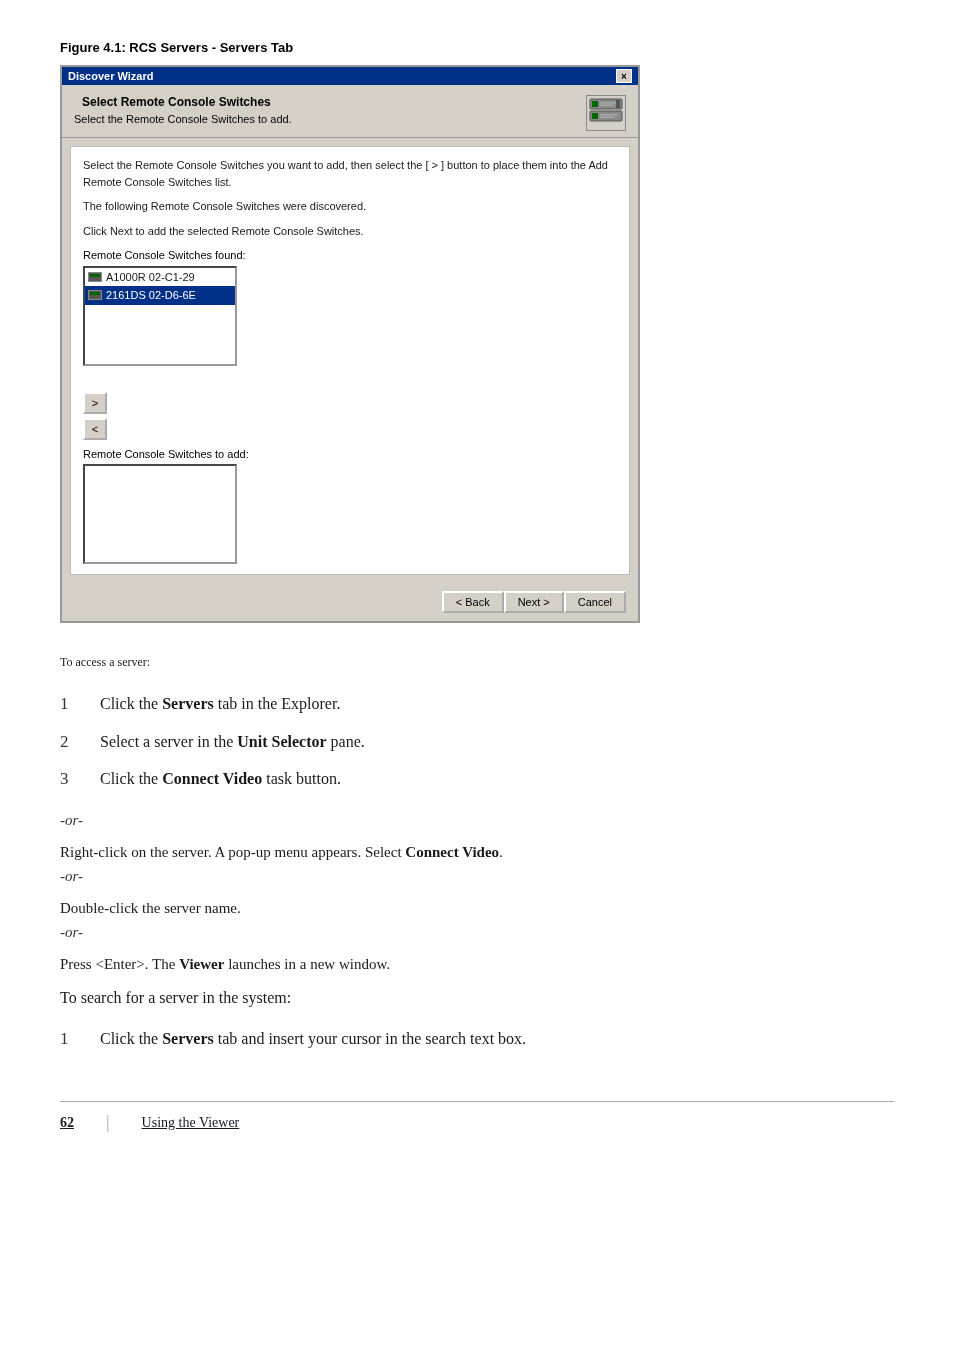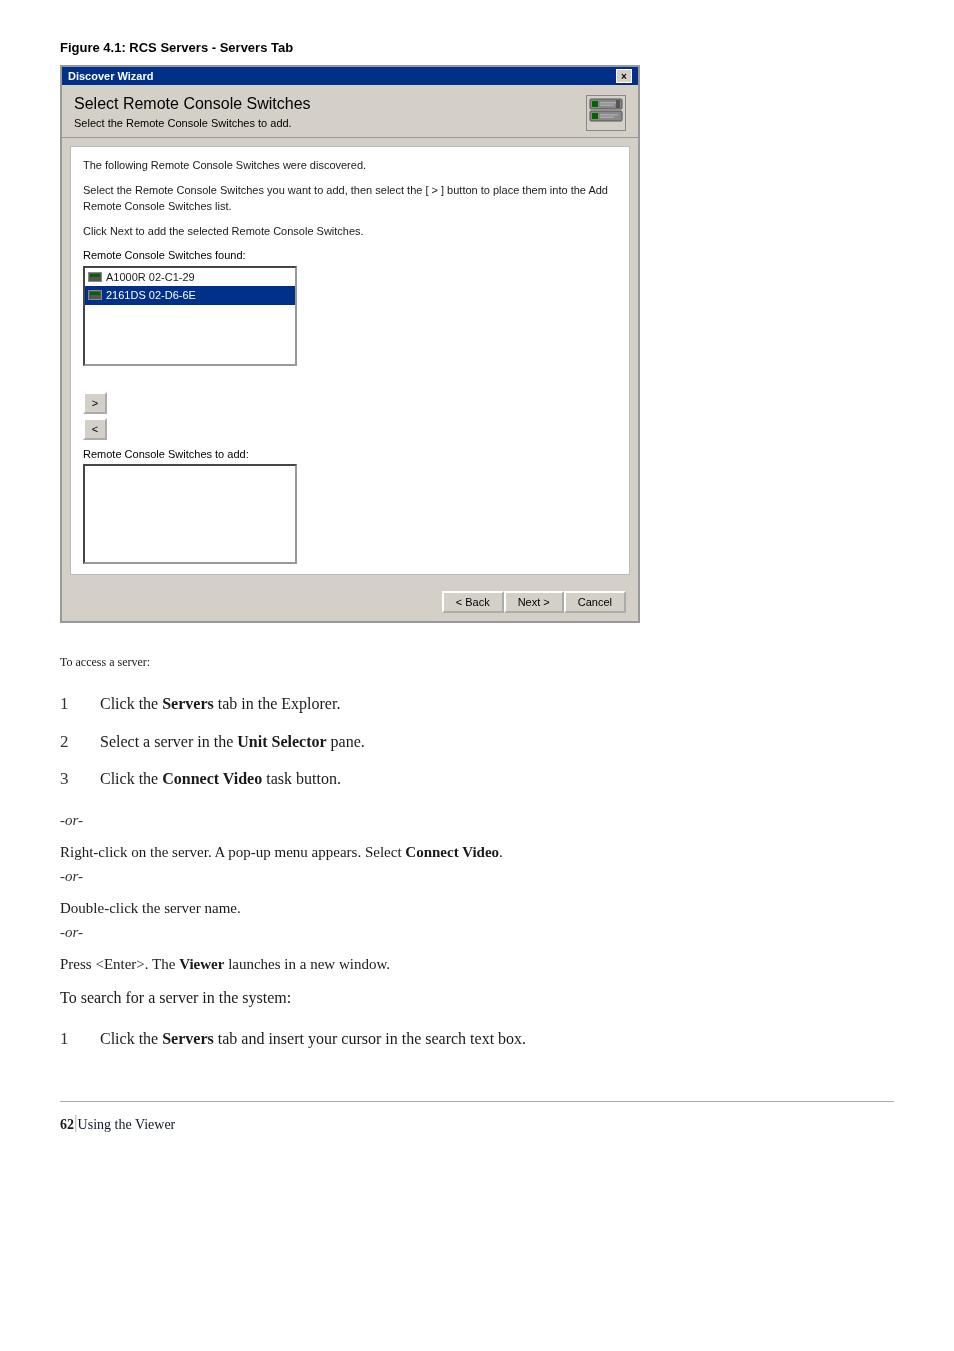--- a/index.html
+++ b/index.html
@@ -59,24 +59,25 @@
 
     .dialog-header {
       padding: 10px 12px 6px 12px;
       display: flex;
       justify-content: space-between;
       align-items: flex-start;
       border-bottom: 1px solid #999;
     }
 
     .dialog-header-text h2 {
-      font-size: 16px;
-      font-weight: normal;
+      font-size: 12px;
+      font-weight: bold;
       color: #000;
       margin-bottom: 4px;
+      margin-left: 8px;
     }
 
     .dialog-header-text p {
       font-size: 11px;
       color: #000;
     }
 
     .dialog-header-icon {
       width: 40px;
       height: 36px;
@@ -124,21 +125,21 @@
       flex-direction: column;
     }
 
     .list-label {
       font-size: 11px;
       margin-bottom: 2px;
       color: #000;
     }
 
     .listbox {
-      width: 214px;
+      width: 154px;
       height: 100px;
       background: #ffffff;
       border: 2px inset #999;
       overflow-y: auto;
       font-size: 11px;
     }
 
     .listbox-item {
       padding: 1px 3px;
       cursor: default;
@@ -261,22 +262,23 @@
       margin-top: 8px;
       line-height: 1.5;
     }
 
     
     .page-footer {
       border-top: 1px solid #aaa;
       margin-top: 50px;
       padding-top: 10px;
       display: flex;
-      align-items: flex-end;
-      gap: 0;
+      align-items: center;
+      gap: 32px;
+      text-decoration: underline;
     }
 
     .footer-page-num {
       font-weight: bold;
       font-size: 14px;
     }
 
     .footer-sep {
       color: #aaa;
       font-size: 18px;
@@ -314,22 +316,22 @@
         <rect x="2" y="14" width="32" height="10" rx="1" fill="#888" stroke="#555" stroke-width="1"></rect>
         <rect x="4" y="16" width="6" height="6" fill="#006600"></rect>
         <rect x="12" y="17" width="18" height="1.5" fill="#aaa"></rect>
         <rect x="12" y="19.5" width="14" height="1.5" fill="#aaa"></rect>
         <rect x="28" y="3" width="4" height="8" fill="#555"></rect>
       </svg>
     </div>
   </div>
 
   <div class="dialog-body">
+    <p>Select the Remote Console Switches you want to add, then select the [ &gt; ] button to place them into the Add Remote Console Switches list.</p>
     <p>The following Remote Console Switches were discovered.</p>
-    <p>Select the Remote Console Switches you want to add, then select the [ &gt; ] button to place them into the Add Remote Console Switches list.</p>
     <p>Click Next to add the selected Remote Console Switches.</p>
 
     <div class="lists-area">
 
       <div class="list-section">
         <div class="list-label">Remote Console Switches found:</div>
         <div class="listbox">
           <div class="listbox-item">
             <span class="listbox-item-icon"></span>
             <span>A1000R 02-C1-29</span>

